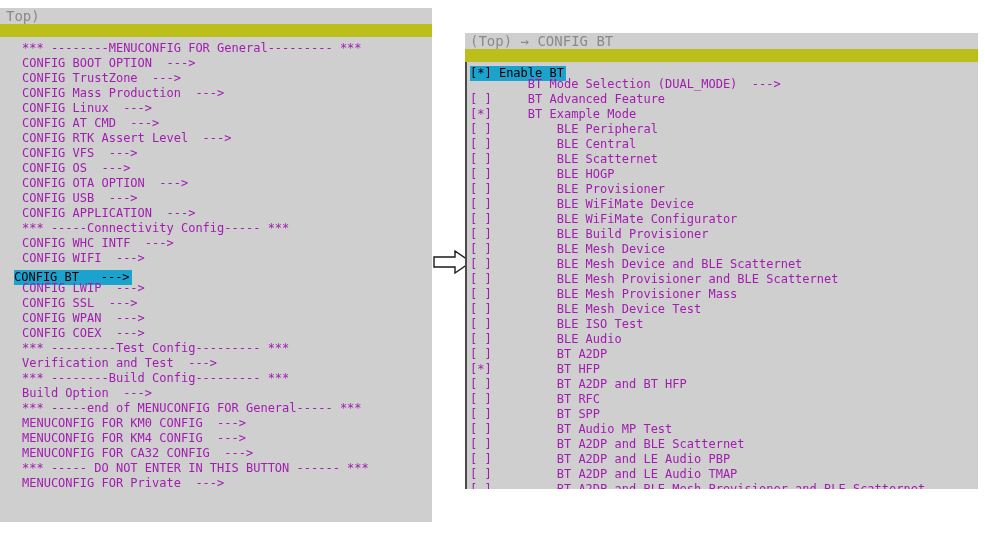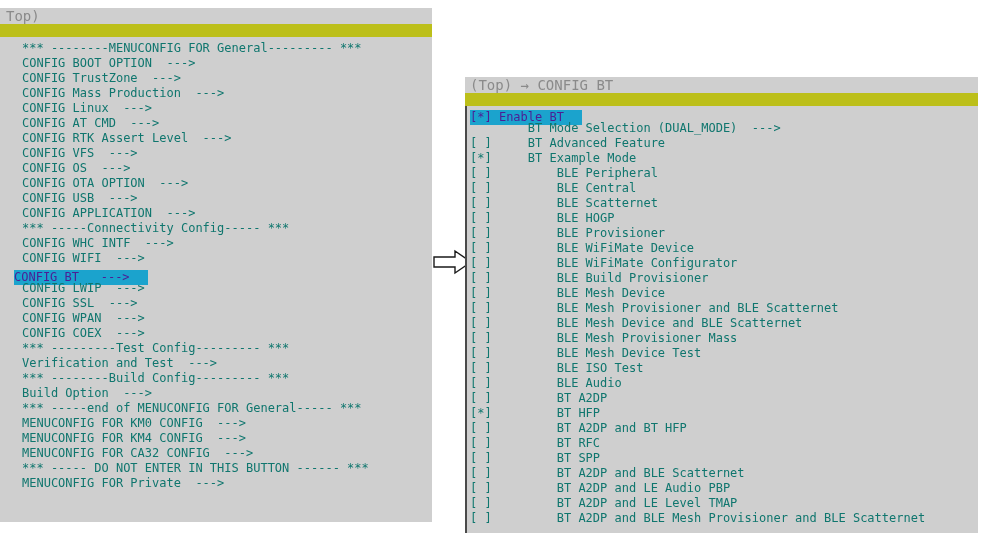--- a/index.html
+++ b/index.html
@@ -40,31 +40,31 @@
   .panel-body {
     position: relative;
     background: #cfcfcf;
     overflow: hidden;
   }
 
   .row {
     height: 15px;
     line-height: 15px;
     font-size: 12px;
-    color: #0f766e;
+    color: #a21caf;
     white-space: pre;
     padding-left: 6px;
     box-sizing: border-box;
   }
 
   .row.selected {
     background: #1ba3cd;
-    color: #4c1d95;
+    color: #000000;
     display: inline-block;
-    padding-right: 18px;
+    padding-right: 2px;
   }
 
   .row-wrap-sel { height: 15px; }
 
   
   #left-panel {
     left: 0px;
     top: 8px;
     width: 432px;
     height: 510px;
@@ -73,21 +73,20 @@
   #left-panel .panel-body { height: 481px; padding-top: 4px; }
   #left-panel .row { padding-left: 22px; }
   #left-panel .row.selected { margin-left: 14px; padding-left: 0; }
 
   
   #right-panel {
     left: 465px;
     top: 33px;
     width: 513px;
     height: 456px;
-    margin-top: 44px;
   }
   #right-panel .panel-header { padding-left: 5px; }
   #right-panel .panel-body {
     height: 427px;
     border-left: 2px solid #4a4a4a;
     padding-top: 0px;
   }
   #right-panel .row { padding-left: 3px; }
   #right-panel .row.selected { margin-left: 3px; padding-left: 0; }
 
@@ -242,26 +241,26 @@
       <div class="row-wrap-sel">
         <div class="row"><span class="cb">[ ]</span><span class="lbl">         BLE WiFiMate Configurator</span></div>
       </div>
       <div class="row-wrap-sel">
         <div class="row"><span class="cb">[ ]</span><span class="lbl">         BLE Build Provisioner</span></div>
       </div>
       <div class="row-wrap-sel">
         <div class="row"><span class="cb">[ ]</span><span class="lbl">         BLE Mesh Device</span></div>
       </div>
       <div class="row-wrap-sel">
+        <div class="row"><span class="cb">[ ]</span><span class="lbl">         BLE Mesh Device and BLE Scatternet</span></div>
+      </div>
+      <div class="row-wrap-sel">
         <div class="row"><span class="cb">[ ]</span><span class="lbl">         BLE Mesh Provisioner and BLE Scatternet</span></div>
       </div>
       <div class="row-wrap-sel">
-        <div class="row"><span class="cb">[ ]</span><span class="lbl">         BLE Mesh Device and BLE Scatternet</span></div>
-      </div>
-      <div class="row-wrap-sel">
         <div class="row"><span class="cb">[ ]</span><span class="lbl">         BLE Mesh Provisioner Mass</span></div>
       </div>
       <div class="row-wrap-sel">
         <div class="row"><span class="cb">[ ]</span><span class="lbl">         BLE Mesh Device Test</span></div>
       </div>
       <div class="row-wrap-sel">
         <div class="row"><span class="cb">[ ]</span><span class="lbl">         BLE ISO Test</span></div>
       </div>
       <div class="row-wrap-sel">
         <div class="row"><span class="cb">[ ]</span><span class="lbl">         BLE Audio</span></div>
@@ -275,25 +274,28 @@
       <div class="row-wrap-sel">
         <div class="row"><span class="cb">[ ]</span><span class="lbl">         BT A2DP and BT HFP</span></div>
       </div>
       <div class="row-wrap-sel">
         <div class="row"><span class="cb">[ ]</span><span class="lbl">         BT RFC</span></div>
       </div>
       <div class="row-wrap-sel">
         <div class="row"><span class="cb">[ ]</span><span class="lbl">         BT SPP</span></div>
       </div>
       <div class="row-wrap-sel">
+        <div class="row"><span class="cb">[ ]</span><span class="lbl">         BT Audio MP Test</span></div>
+      </div>
+      <div class="row-wrap-sel">
         <div class="row"><span class="cb">[ ]</span><span class="lbl">         BT A2DP and BLE Scatternet</span></div>
       </div>
       <div class="row-wrap-sel">
         <div class="row"><span class="cb">[ ]</span><span class="lbl">         BT A2DP and LE Audio PBP</span></div>
       </div>
       <div class="row-wrap-sel">
-        <div class="row"><span class="cb">[ ]</span><span class="lbl">         BT A2DP and LE Level TMAP</span></div>
+        <div class="row"><span class="cb">[ ]</span><span class="lbl">         BT A2DP and LE Audio TMAP</span></div>
       </div>
       <div class="row-wrap-sel">
         <div class="row"><span class="cb">[ ]</span><span class="lbl">         BT A2DP and BLE Mesh Provisioner and BLE Scatternet</span></div>
       </div>
     </div>
 </div>
 
 </body></html>

